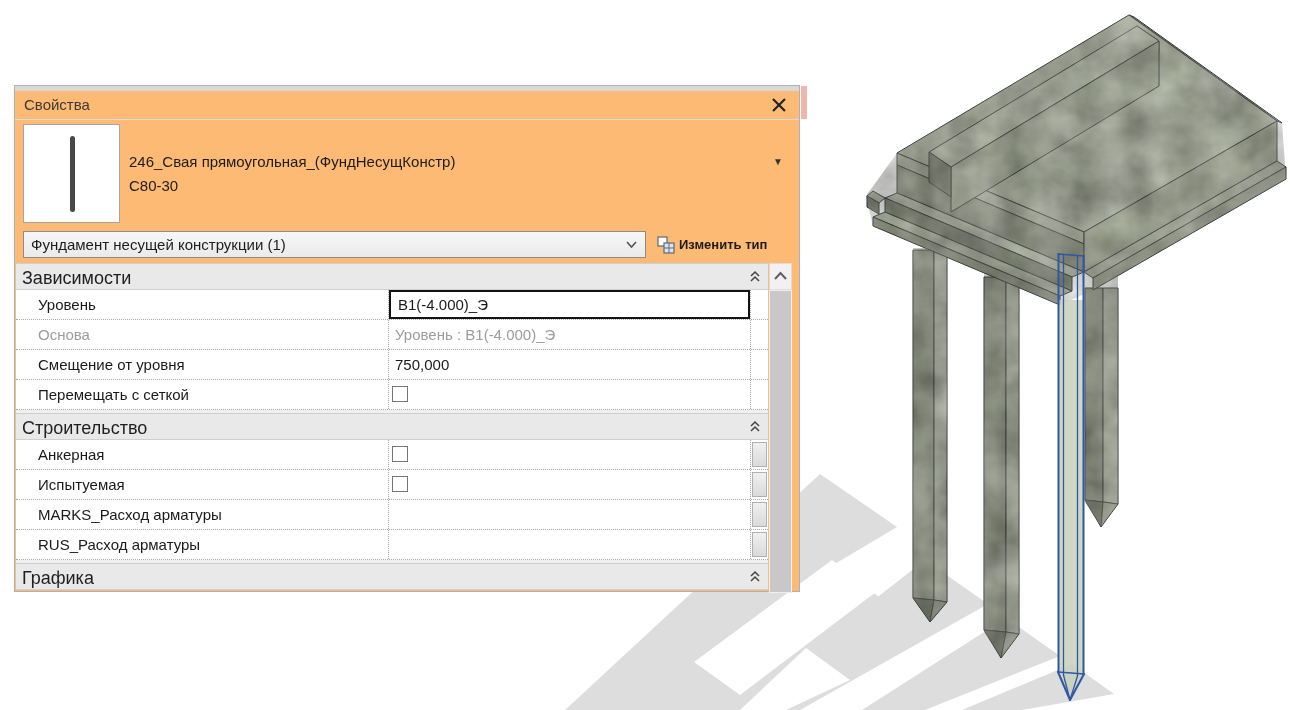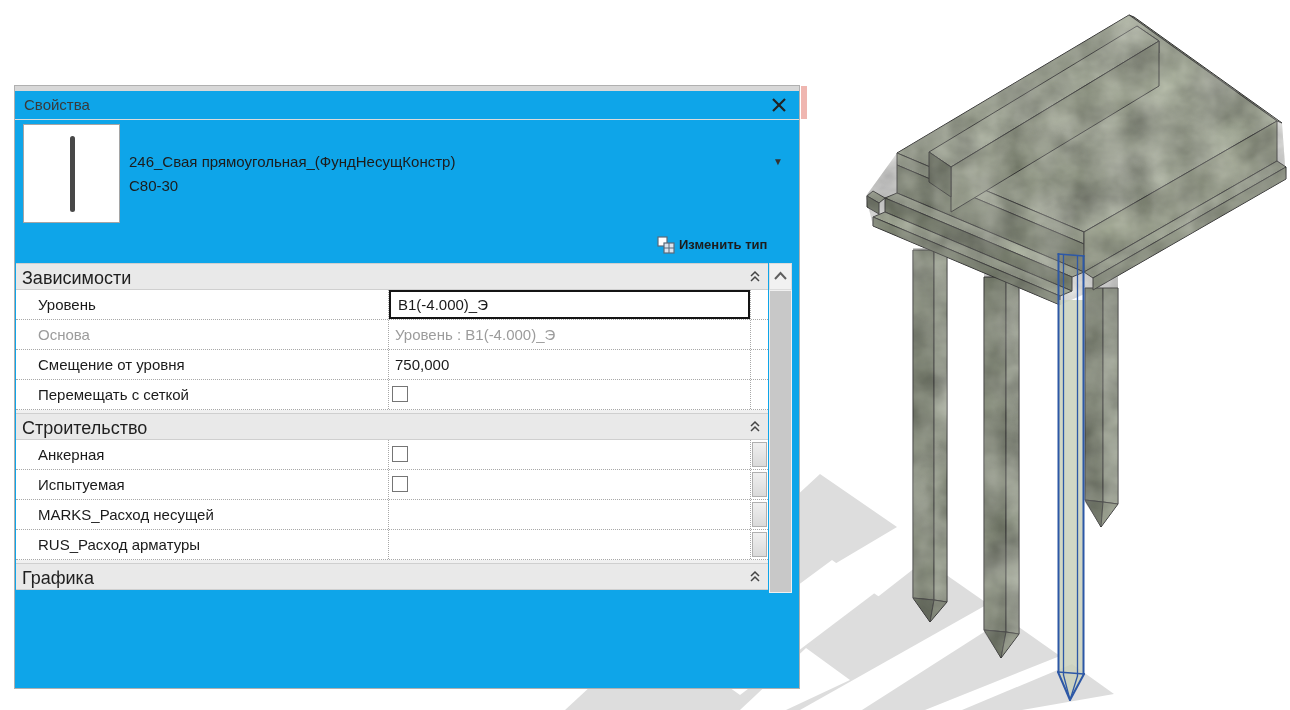--- a/index.html
+++ b/index.html
@@ -6,22 +6,22 @@
   html,body { background:#ffffff; }
   body { font-family:"Liberation Sans", sans-serif; }
   .stage { position:relative; width:1290px; height:710px; background:#ffffff; overflow:hidden; }
 
   .viewport-svg { position:absolute; left:0; top:0; width:1290px; height:710px; z-index:0; }
 
   .pink-sliver { position:absolute; left:801px; top:86px; width:6px; height:33px;
                  background:#efb6b0; z-index:1; }
 
   
-  .panel { position:absolute; left:14px; top:85px; width:786px; height:604px;
-           background:#0ea5e9; border:1px solid #b0b0b0; z-index:2; }
+  .panel { position:absolute; left:14px; top:85px; width:786px; height:507px;
+           background:#fdba74; border:1px solid #b0b0b0; z-index:2; }
   .top-strip { position:absolute; left:0; top:0; width:100%; height:5px; background:#d8d8d8; }
   .title-row { position:absolute; left:0; top:5px; width:100%; height:28px; }
   .title-row .t { position:absolute; left:9px; top:5px; font-size:15px; color:#3a3a3a; }
   .close-btn { position:absolute; right:12px; top:6px; width:16px; height:16px; cursor:pointer; }
   .title-sep { position:absolute; left:0; top:33px; width:100%; height:1px; background:#dcdcdc; }
 
   .preview-box { position:absolute; left:8px; top:38px; width:97px; height:99px;
                  background:#ffffff; border:1px solid #a5a5a5; }
   .pile-glyph { position:absolute; left:46px; top:11px; width:5px; height:76px;
                 background:#484848; border-radius:3px; }
@@ -179,20 +179,26 @@
 
     <div class="preview-box">
       <div class="pile-glyph"></div>
     </div>
     <div class="type-name">
       <div>246_Свая прямоугольная_(ФундНесущКонстр)</div>
       <div>С80-30</div>
     </div>
     <div class="type-caret">▼</div>
 
+    <div class="combo">
+      <span>Фундамент несущей конструкции (1)</span>
+      <svg class="combo-chevron" width="11" height="8" viewBox="0 0 11 8">
+        <polyline points="1,1 5.5,6 10,1" fill="none" stroke="#555" stroke-width="1.6"></polyline>
+      </svg>
+    </div>
 
     <div class="edit-type">
       <svg class="ic" width="18" height="18" viewBox="0 0 18 18">
         <rect x="1" y="1" width="9" height="9" fill="#ffffff" stroke="#5a6a7a" stroke-width="1.2"></rect>
         <rect x="7" y="7" width="10" height="10" fill="#dbe4ee" stroke="#5a6a7a" stroke-width="1.2"></rect>
         <line x1="7" y1="12" x2="17" y2="12" stroke="#5a6a7a" stroke-width="1"></line>
         <line x1="12" y1="7" x2="12" y2="17" stroke="#5a6a7a" stroke-width="1"></line>
       </svg>
       <span class="lbl">Изменить тип</span>
     </div>
@@ -259,21 +265,21 @@
         <div class="c-label">Испытуемая</div>
         <div class="c-value">
           <div class="checkbox"></div>
         </div>
         <div class="c-side">
             <div class="side-btn"></div>
           </div>
       </div>
 
       <div class="prow">
-        <div class="c-label">MARKS_Расход несущей</div>
+        <div class="c-label">MARKS_Расход арматуры</div>
         <div class="c-value"></div>
         <div class="c-side">
             <div class="side-btn"></div>
           </div>
       </div>
 
       <div class="prow">
         <div class="c-label">RUS_Расход арматуры</div>
         <div class="c-value"></div>
         <div class="c-side">

